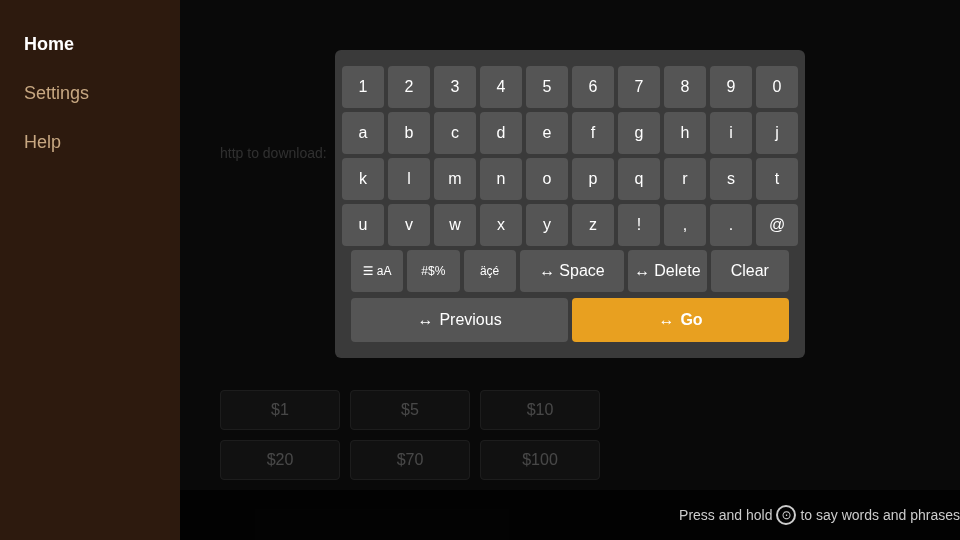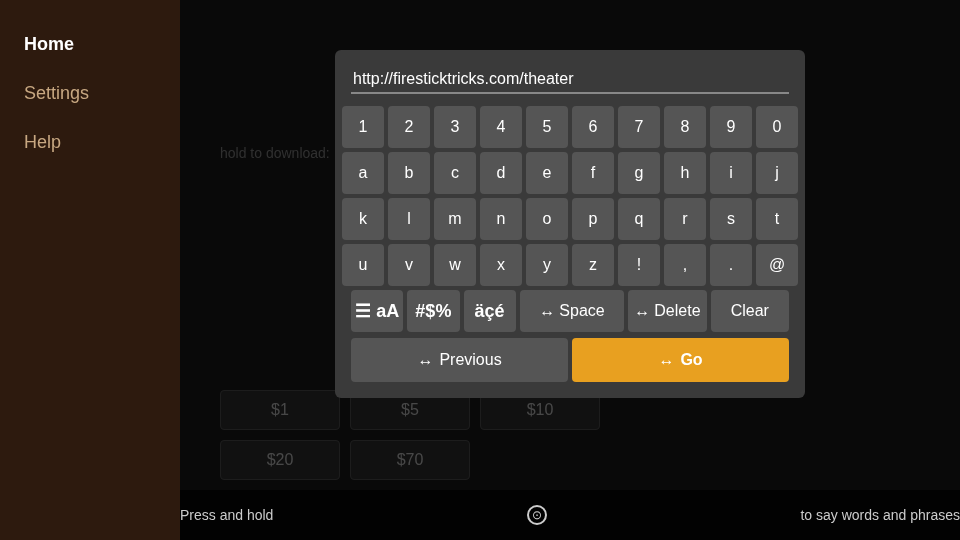--- a/index.html
+++ b/index.html
@@ -108,23 +108,22 @@
     .key.delete-key {
       flex: 1.5;
     }
 
     .key.clear-key {
       flex: 1.5;
       text-align: center;
     }
 
     .key.symbol-key {
-      font-size: 18px;
+      font-size: 12px;
       flex: 1;
-      font-weight: bold;
     }
 
     
     .action-row {
       display: flex;
       gap: 4px;
       margin-top: 6px;
     }
 
     .btn-previous {
@@ -160,21 +159,21 @@
 
     
     .hint-bar {
       position: absolute;
       bottom: 0; left: 180px;
       width: 780px;
       height: 50px;
       background: rgba(0,0,0,0.7);
       display: flex;
       align-items: center;
-      justify-content: space-between;
+      justify-content: flex-end;
       color: #ccc;
       font-size: 14px;
     }
 
     .hint-icon {
       display: inline-block;
       width: 20px;
       height: 20px;
       border: 2px solid #ccc;
       border-radius: 50%;
@@ -227,38 +226,36 @@
   <div class="sidebar-item">
     <span>Settings</span>
   </div>
   <div class="sidebar-item">
     <span>Help</span>
   </div>
 </nav>
 
 <div class="bg-content">
   <div class="bg-title">
-    <span>hold to download:</span>
+    <span>http to download:</span>
   </div>
 </div>
 
 <div class="donation-grid">
   <div class="donation-btn">$1</div>
   <div class="donation-btn">$5</div>
   <div class="donation-btn">$10</div>
   <div class="donation-btn">$20</div>
   <div class="donation-btn">$70</div>
+  <div class="donation-btn">$100</div>
 </div>
 
 <div class="dialog-overlay">
   <div class="keyboard-dialog">
 
-    <div class="url-input-wrapper">
-      <input class="url-input" type="text" value="http://firesticktricks.com/theater" style="">
-    </div>
 
     <div class="keyboard">
 
       <div class="key-row">
         <button class="key">1</button>
         <button class="key">2</button>
         <button class="key">3</button>
         <button class="key">4</button>
         <button class="key">5</button>
         <button class="key">6</button>

